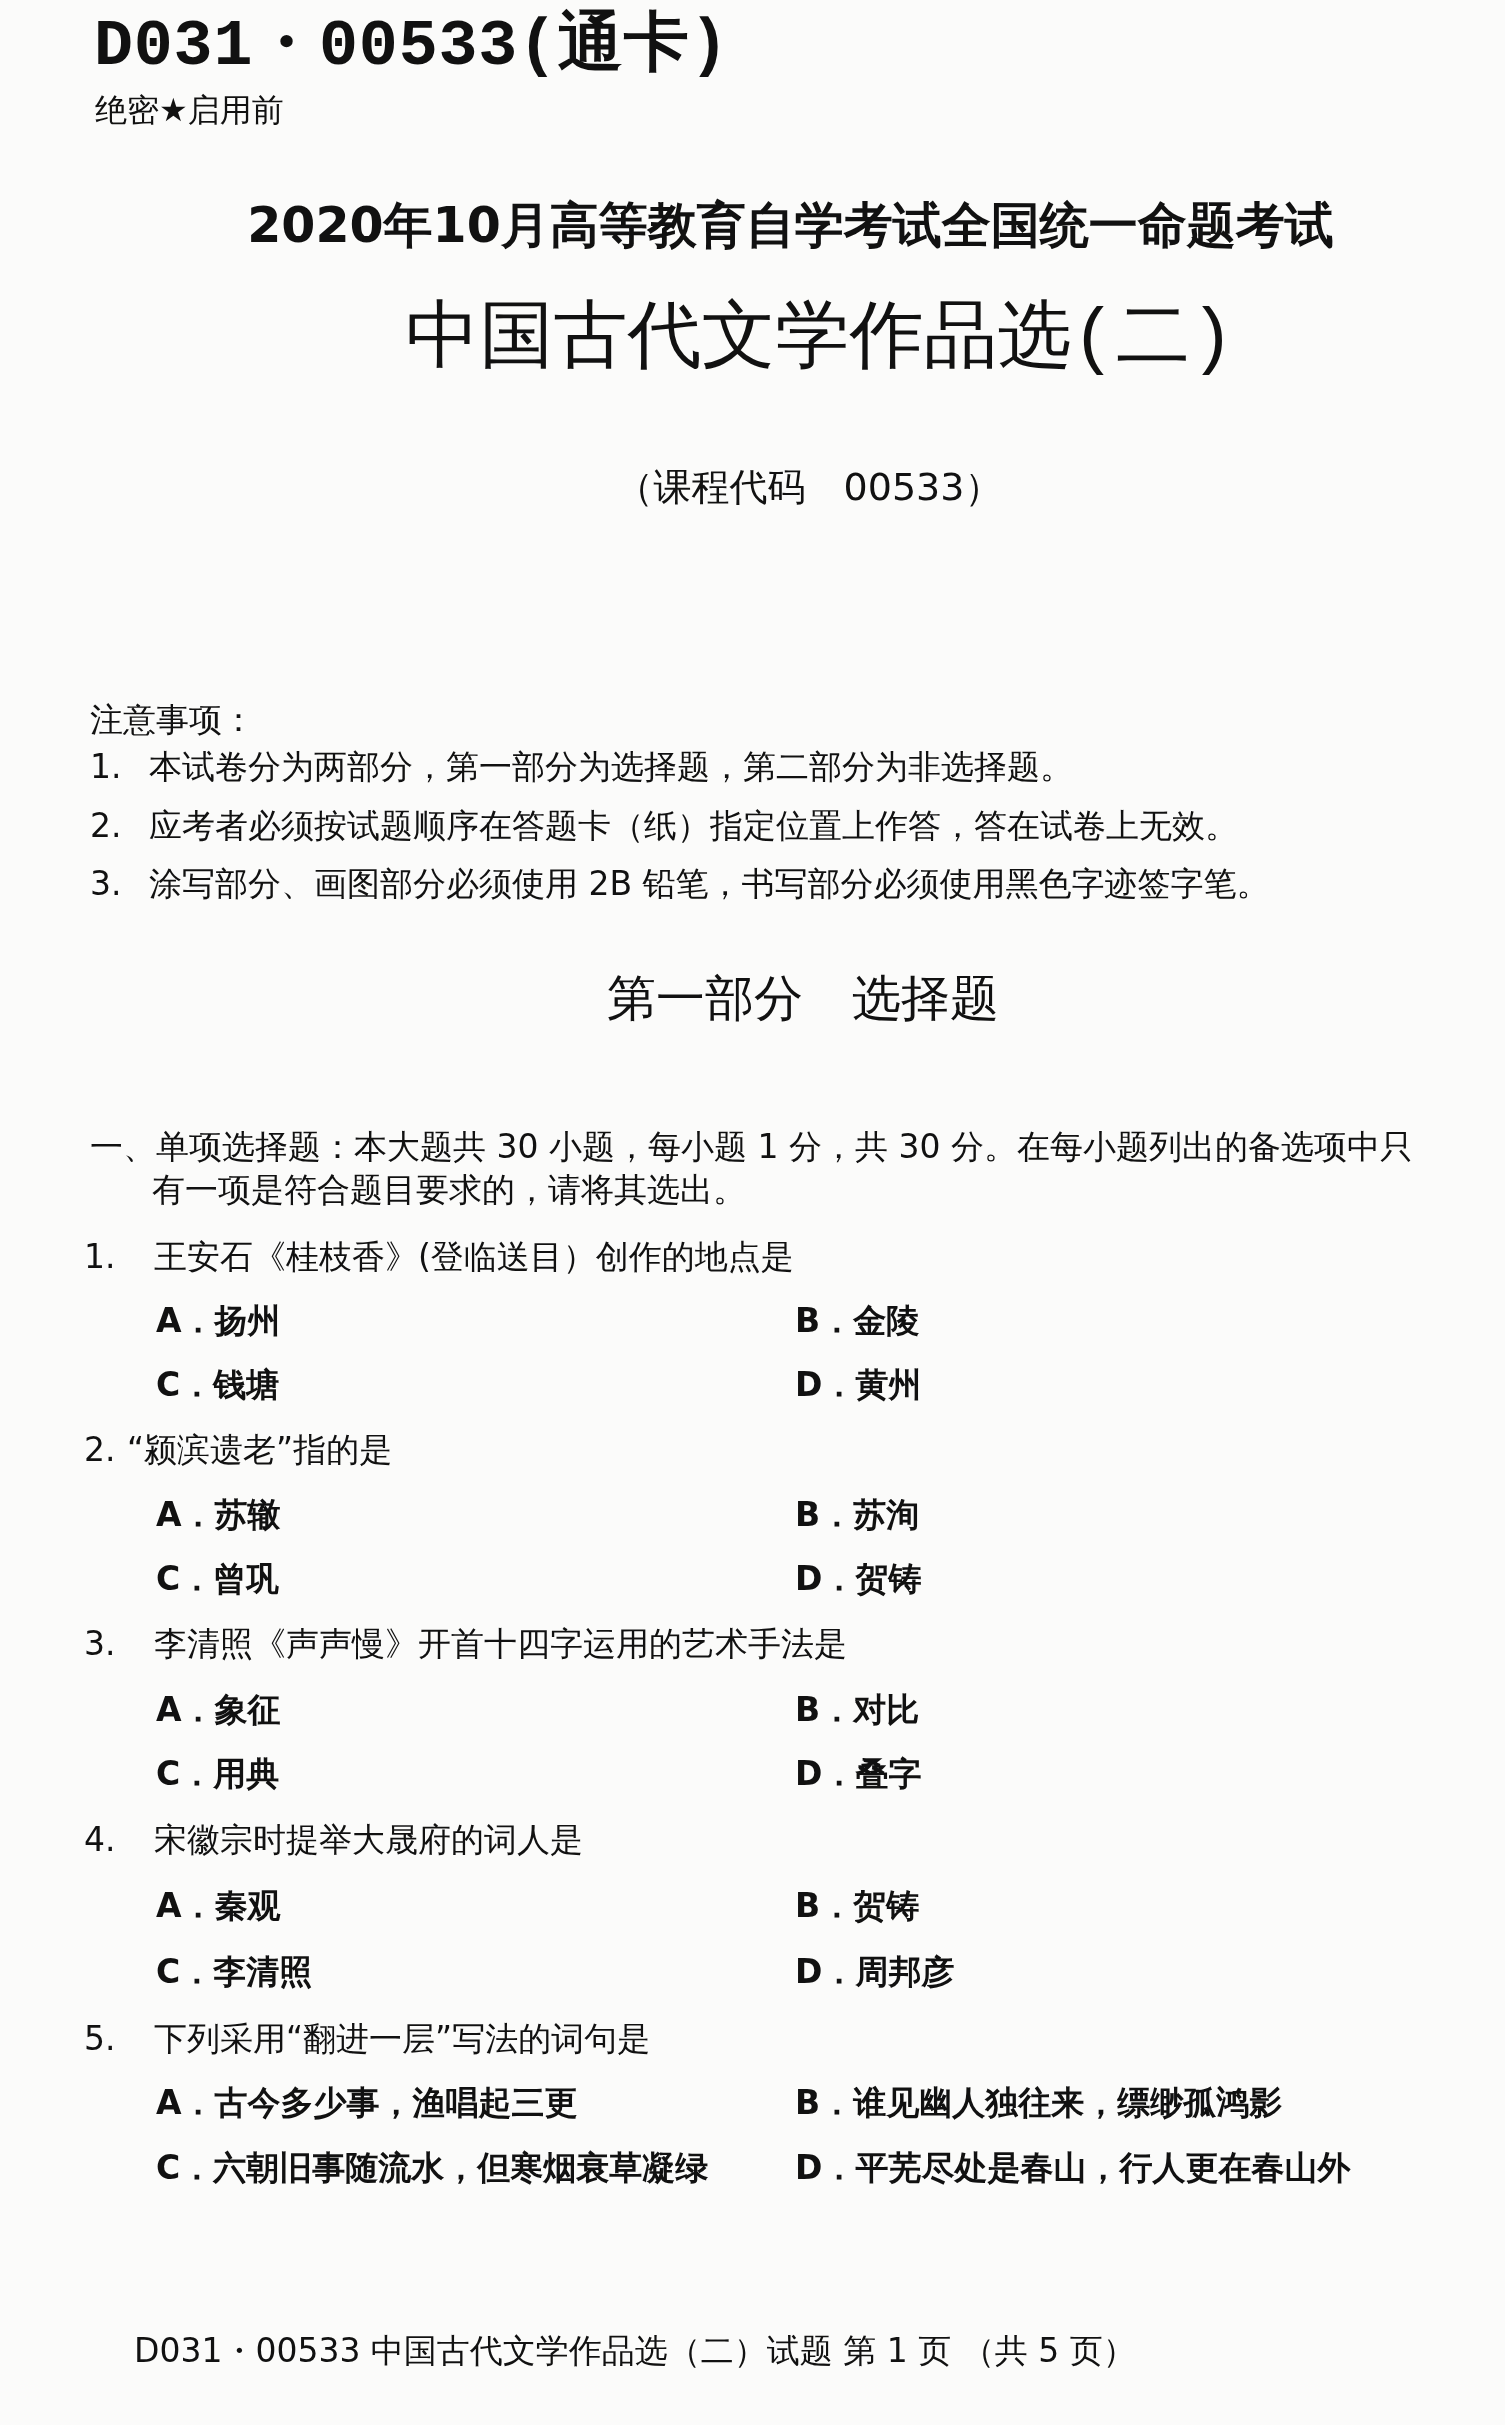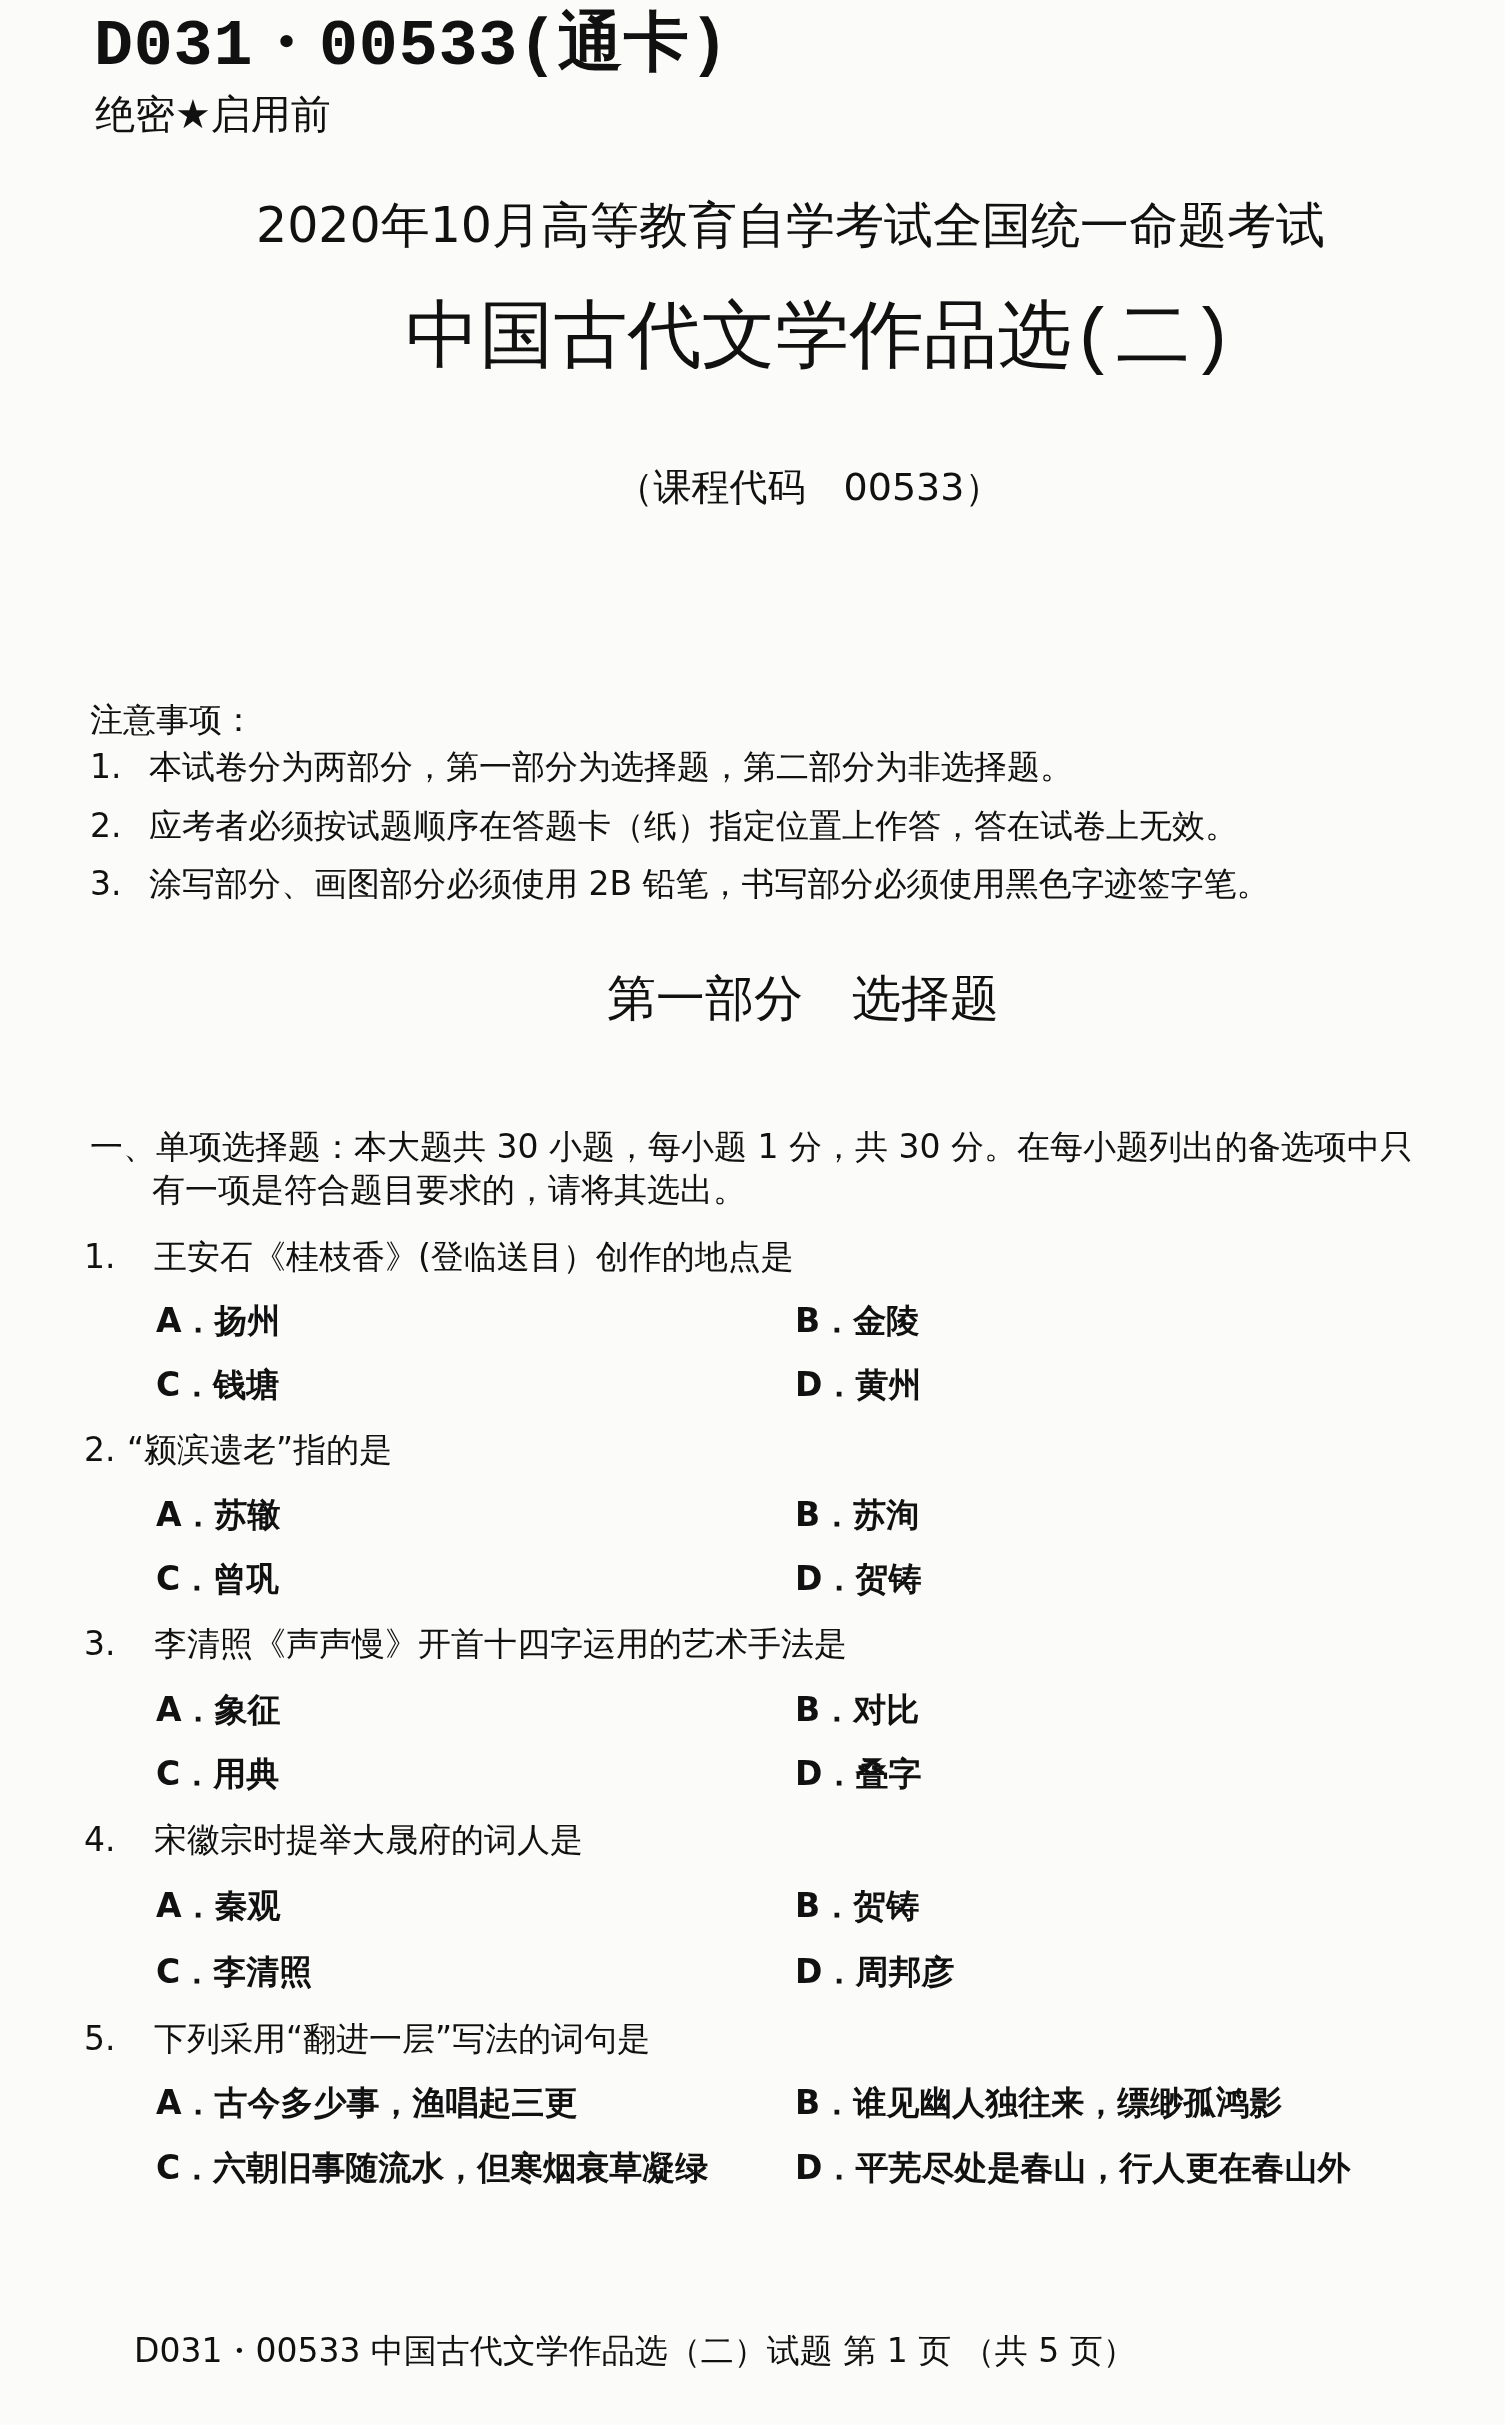--- a/index.html
+++ b/index.html
@@ -4,22 +4,22 @@
 <style>
   html, body { margin: 0; padding: 0; }
   body {
     width: 1506px; height: 2426px; position: relative; overflow: hidden;
     background: #fbfbfa; color: #111;
     font-family: "DejaVu Sans", sans-serif;
   }
   .abs { position: absolute; white-space: nowrap; line-height: 1; }
   .serif { font-family: Liberation Mono, monospace; }
   .hdr-code { left: 94px; top: 15px; font-size: 65px; font-weight: bold; letter-spacing: 0.8px; }
-  .hdr-secret { left: 95px; top: 94px; font-size: 40px; }
-  .t1 { left: 0; width: 1506px; text-align: center; top: 201px; font-size: 49px; padding-left: 75px; box-sizing: border-box; }
+  .hdr-secret { left: 95px; top: 94px; font-size: 32px; }
+  .t1 { left: 0; width: 1506px; text-align: center; top: 201px; font-size: 49px; padding-left: 75px; box-sizing: border-box; font-weight: bold; }
   .t2 { left: 0; width: 1506px; text-align: center; top: 303px; font-size: 74px; padding-left: 134px; box-sizing: border-box; font-family: Liberation Mono, monospace; }
   .t3 { left: 0; width: 1506px; text-align: center; top: 468px; font-size: 38px; padding-left: 112px; box-sizing: border-box; }
   .body-text { font-size: 33px; }
   .notice-title { left: 90px; top: 703px; }
   .notice { left: 90px; }
   .notice .num { display: inline-block; width: 59px; }
   .part-title { left: 0; width: 1506px; text-align: center; top: 974px; font-size: 49px; padding-left: 100px; box-sizing: border-box; }
   .section { left: 90px; top: 1082px; margin-top: 48px; }
   .section-cont { left: 152px; top: 1173px; }
   .q { left: 84px; }

